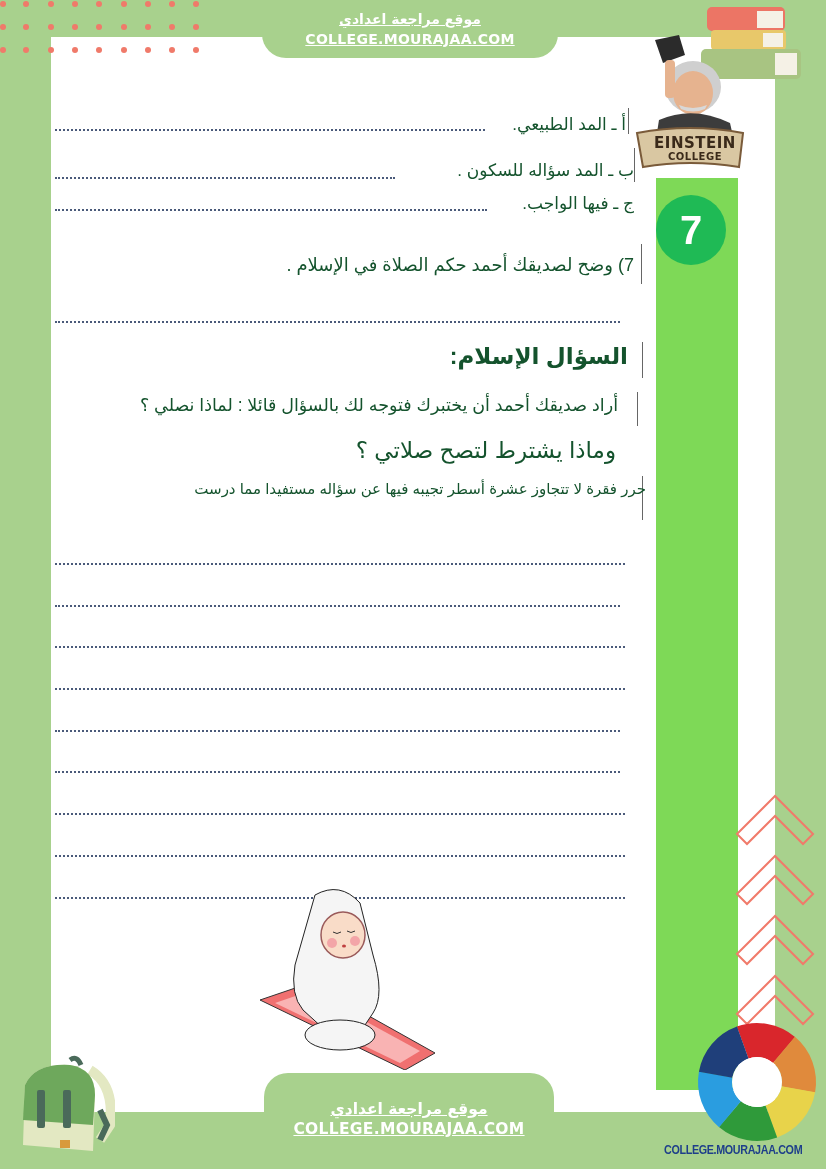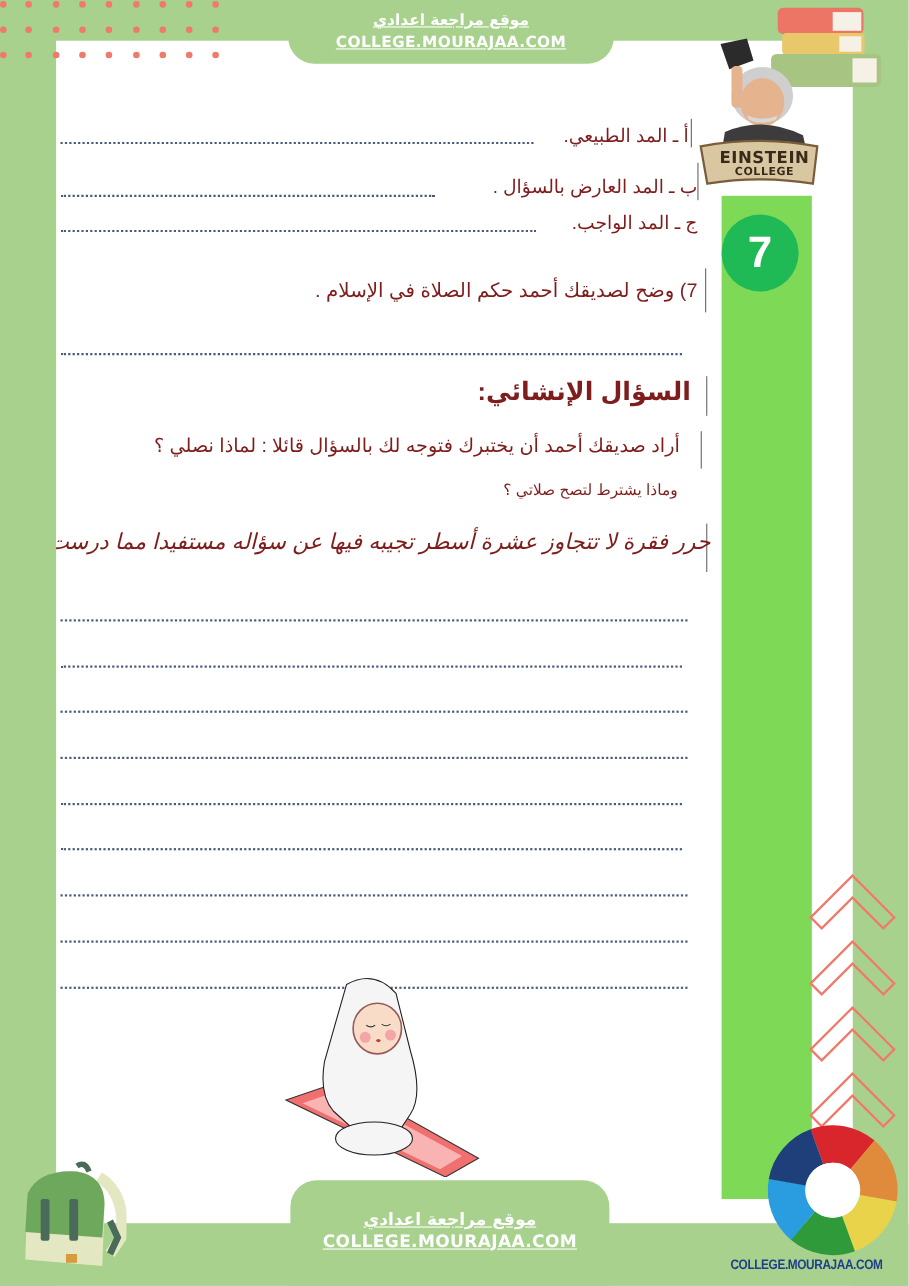--- a/index.html
+++ b/index.html
@@ -20,21 +20,21 @@
   .tab{background:#a8d18d;border-radius:22px;color:#fff;text-align:center;font-family:"DejaVu Sans",sans-serif;font-weight:bold;}
   .tab-top{left:262px;top:0;width:296px;height:58px;border-radius:0 0 24px 24px;}
   .tab-bottom{left:264px;top:1073px;width:290px;height:96px;border-radius:24px 24px 0 0;}
   .tab .ar{font-size:15px;text-decoration:underline;direction:rtl;line-height:20px;}
   .tab .en{font-size:15px;text-decoration:underline;letter-spacing:0.3px;line-height:20px;}
   .tab-top .ar{padding-top:9px;font-size:14px;}
   .tab-top .en{font-size:14px;}
   .tab-bottom .ar{padding-top:26px;font-size:15.5px;}
   .tab-bottom .en{font-size:15.5px;}
   
-  .txt{direction:rtl;font-family:"Liberation Sans","DejaVu Sans",sans-serif;color:#7f1d1d;white-space:nowrap;}
+  .txt{direction:rtl;font-family:"Liberation Sans","DejaVu Sans",sans-serif;color:#14532d;white-space:nowrap;}
   .dotline{border-bottom:2.5px dotted #4a5a7a;height:0;}
   .bar{width:1px;background:#666;}
   
   .badge{left:656px;top:195px;width:70px;height:70px;border-radius:50%;background:#1fba55;color:#fff;font-size:40px;font-weight:bold;text-align:center;line-height:70px;font-family:"Liberation Sans",sans-serif;}
   .site-url{left:664px;top:1143px;font-family:"Liberation Sans",sans-serif;font-weight:bold;font-size:12.5px;color:#1e3f8a;letter-spacing:-0.4px;transform:scaleX(0.86);transform-origin:left;}
 </style>
 </head>
 <body>
 
 <div class="abs page"></div>
@@ -102,40 +102,40 @@
   <div class="abs" style="left:12px;top:146px;width:96px;text-align:center;font-family:'DejaVu Sans',sans-serif;font-weight:bold;font-size:10px;color:#3a2a1a;letter-spacing:0.5px;">COLLEGE</div>
 </div>
 
 <div class="abs badge">7</div>
 
 <div class="abs bar" style="left:628px;top:108px;height:26px;"></div>
 <div class="abs txt" style="right:200px;top:114px;font-size:17px;">أ ـ المد الطبيعي.</div>
 <div class="abs dotline" style="left:55px;top:129px;width:430px;"></div>
 
 <div class="abs bar" style="left:634px;top:148px;height:34px;"></div>
-<div class="abs txt" style="right:192px;top:160px;font-size:17px;">ب ـ المد العارض بالسؤال .</div>
+<div class="abs txt" style="right:192px;top:160px;font-size:17px;">ب ـ المد سؤاله للسكون .</div>
 <div class="abs dotline" style="left:55px;top:177px;width:340px;"></div>
 
-<div class="abs txt" style="right:192px;top:193px;font-size:17px;">ج ـ المد الواجب.</div>
+<div class="abs txt" style="right:192px;top:193px;font-size:17px;">ج ـ فيها الواجب.</div>
 <div class="abs dotline" style="left:55px;top:209px;width:432px;"></div>
 
 <div class="abs bar" style="left:641px;top:244px;height:40px;"></div>
 <div class="abs txt" style="right:192px;top:254px;font-size:18px;">7) وضح  لصديقك أحمد حكم الصلاة في الإسلام .</div>
 <div class="abs dotline" style="left:55px;top:321px;width:565px;"></div>
 
 <div class="abs bar" style="left:642px;top:342px;height:36px;"></div>
-<div class="abs txt" style="right:198px;top:343px;font-size:23px;font-weight:bold;">السؤال الإنشائي:</div>
+<div class="abs txt" style="right:198px;top:343px;font-size:23px;font-weight:bold;">السؤال الإسلام:</div>
 
 <div class="abs bar" style="left:637px;top:392px;height:34px;"></div>
 <div class="abs txt" style="right:208px;top:395px;font-size:17.5px;">أراد صديقك أحمد أن يختبرك فتوجه لك بالسؤال قائلا : لماذا نصلي ؟</div>
-<div class="abs txt" style="right:210px;top:437px;font-size:14px;text-align:right;">وماذا يشترط لتصح صلاتي ؟</div>
+<div class="abs txt" style="right:210px;top:437px;font-size:23px;text-align:right;">وماذا يشترط لتصح صلاتي ؟</div>
 
 <div class="abs bar" style="left:642px;top:476px;height:44px;"></div>
 <div class="abs" style="left:51px;top:478px;width:595px;overflow:hidden;height:30px;">
-  <div class="txt" style="position:absolute;right:0;top:2px;font-size:20px;font-style:italic;">حرر فقرة لا تتجاوز عشرة أسطر تجيبه فيها عن سؤاله مستفيدا مما درست</div>
+  <div class="txt" style="position:absolute;right:0;top:2px;font-size:15px;">حرر فقرة لا تتجاوز عشرة أسطر تجيبه فيها عن سؤاله مستفيدا مما درست</div>
 </div>
 
 <div class="abs dotline" style="left:55px;top:563px;width:570px;"></div>
 <div class="abs dotline" style="left:55px;top:605px;width:565px;"></div>
 <div class="abs dotline" style="left:55px;top:646px;width:570px;"></div>
 <div class="abs dotline" style="left:55px;top:688px;width:570px;"></div>
 <div class="abs dotline" style="left:55px;top:730px;width:565px;"></div>
 <div class="abs dotline" style="left:55px;top:771px;width:565px;"></div>
 <div class="abs dotline" style="left:55px;top:813px;width:570px;"></div>
 <div class="abs dotline" style="left:55px;top:855px;width:570px;"></div>

